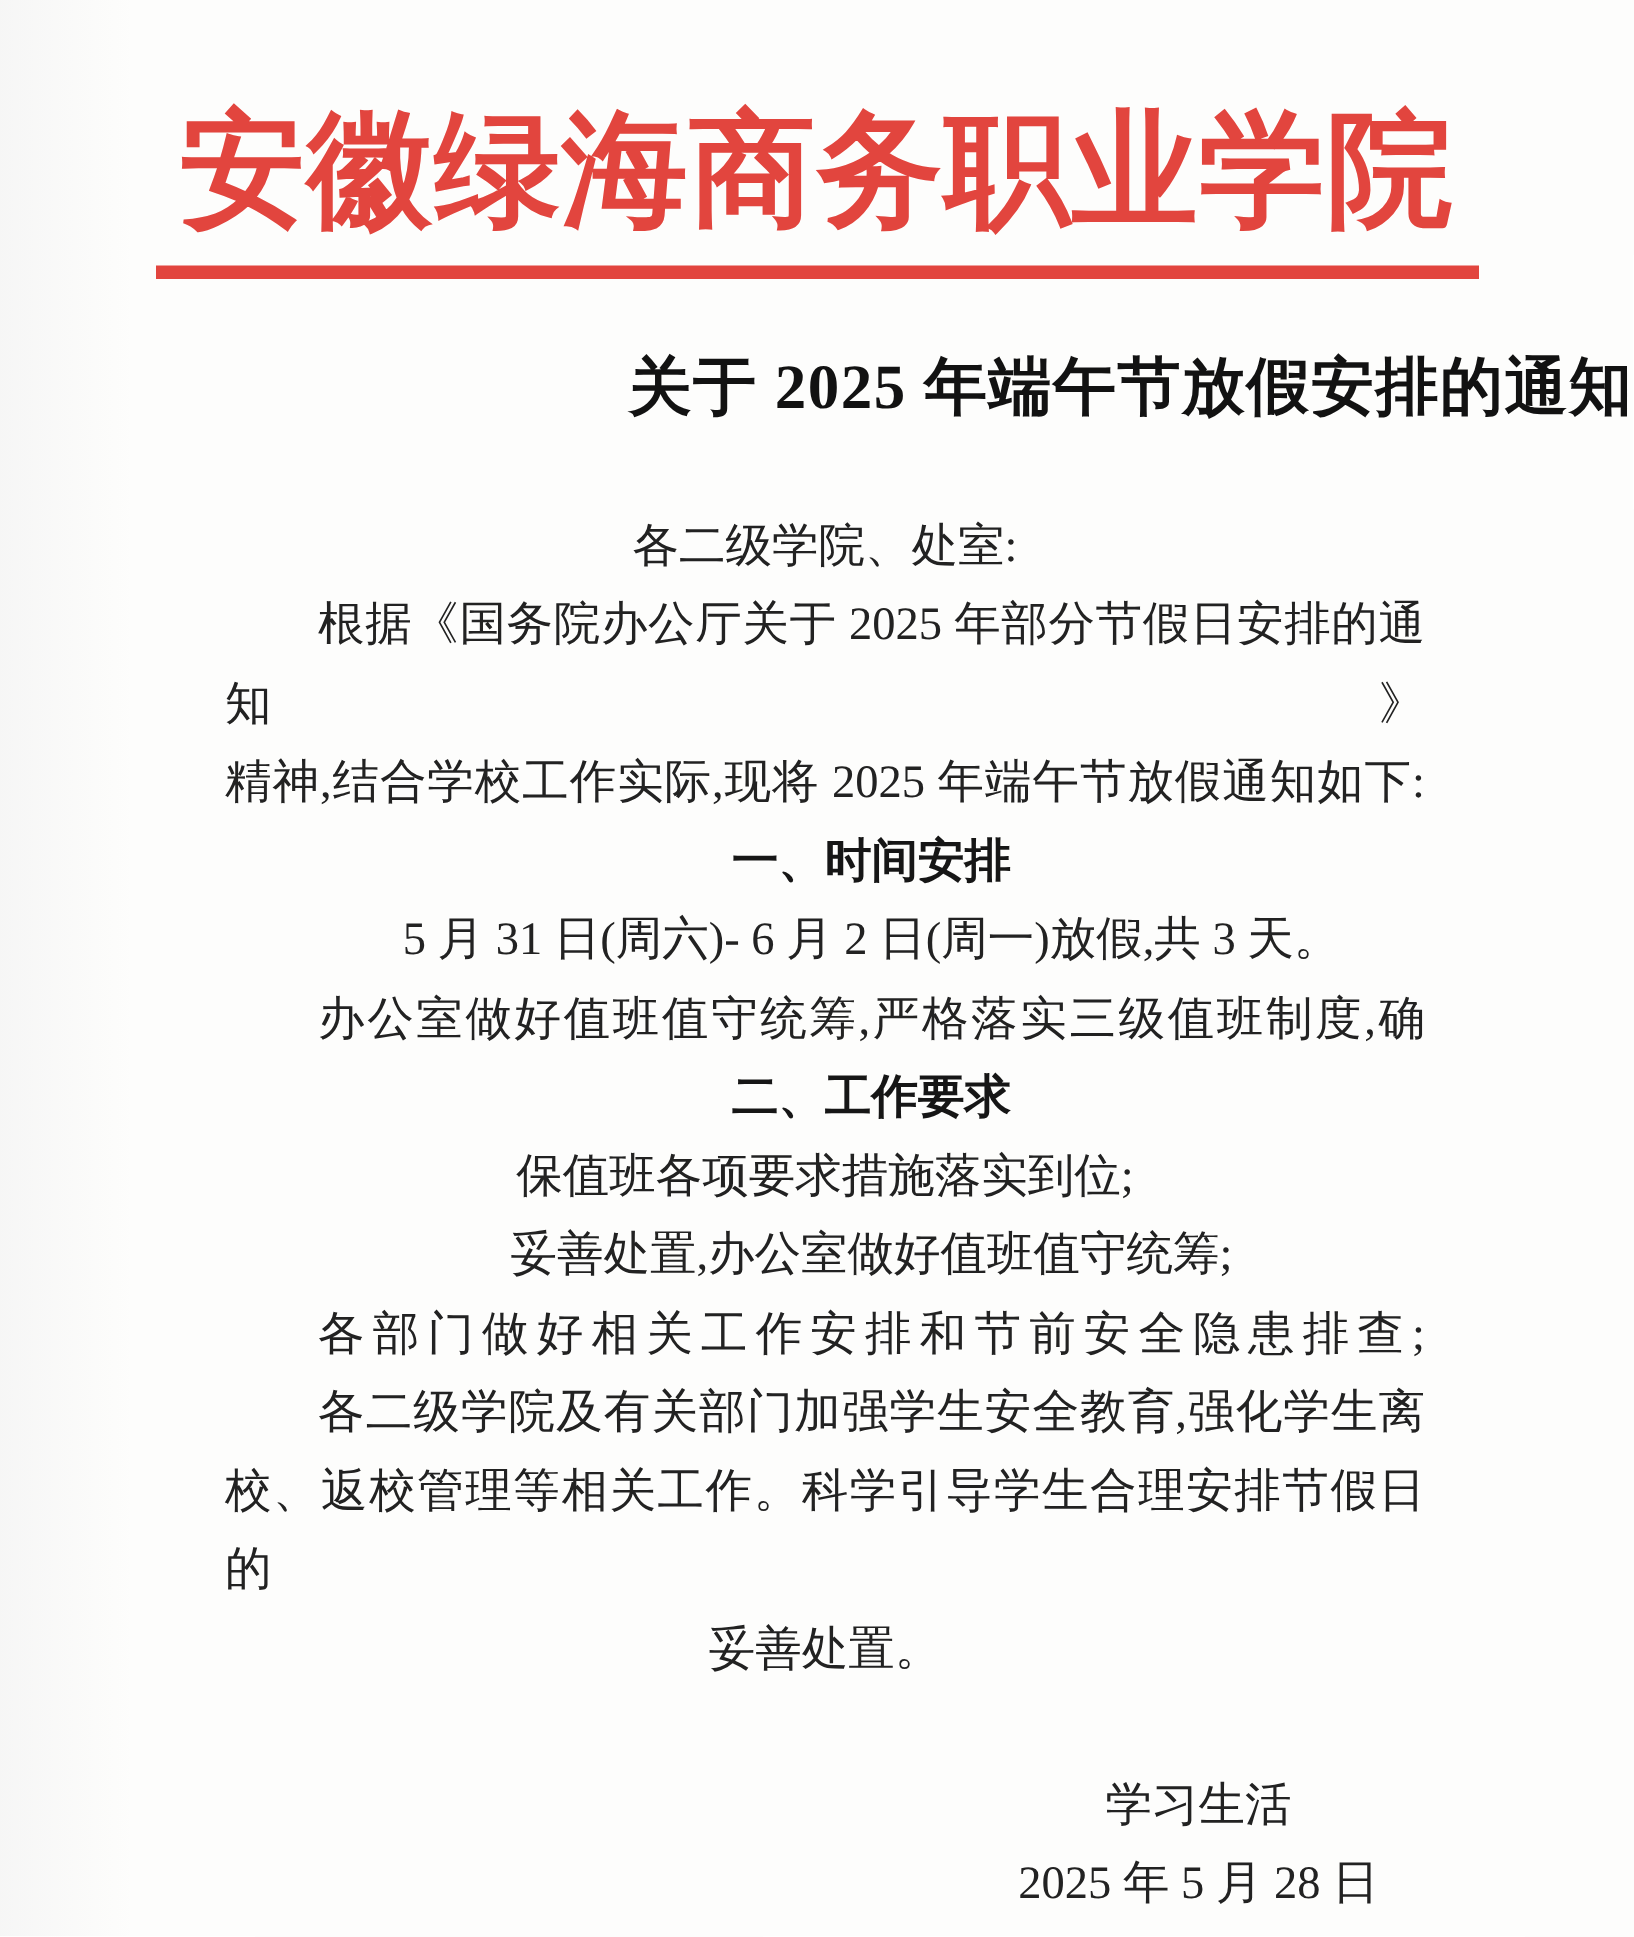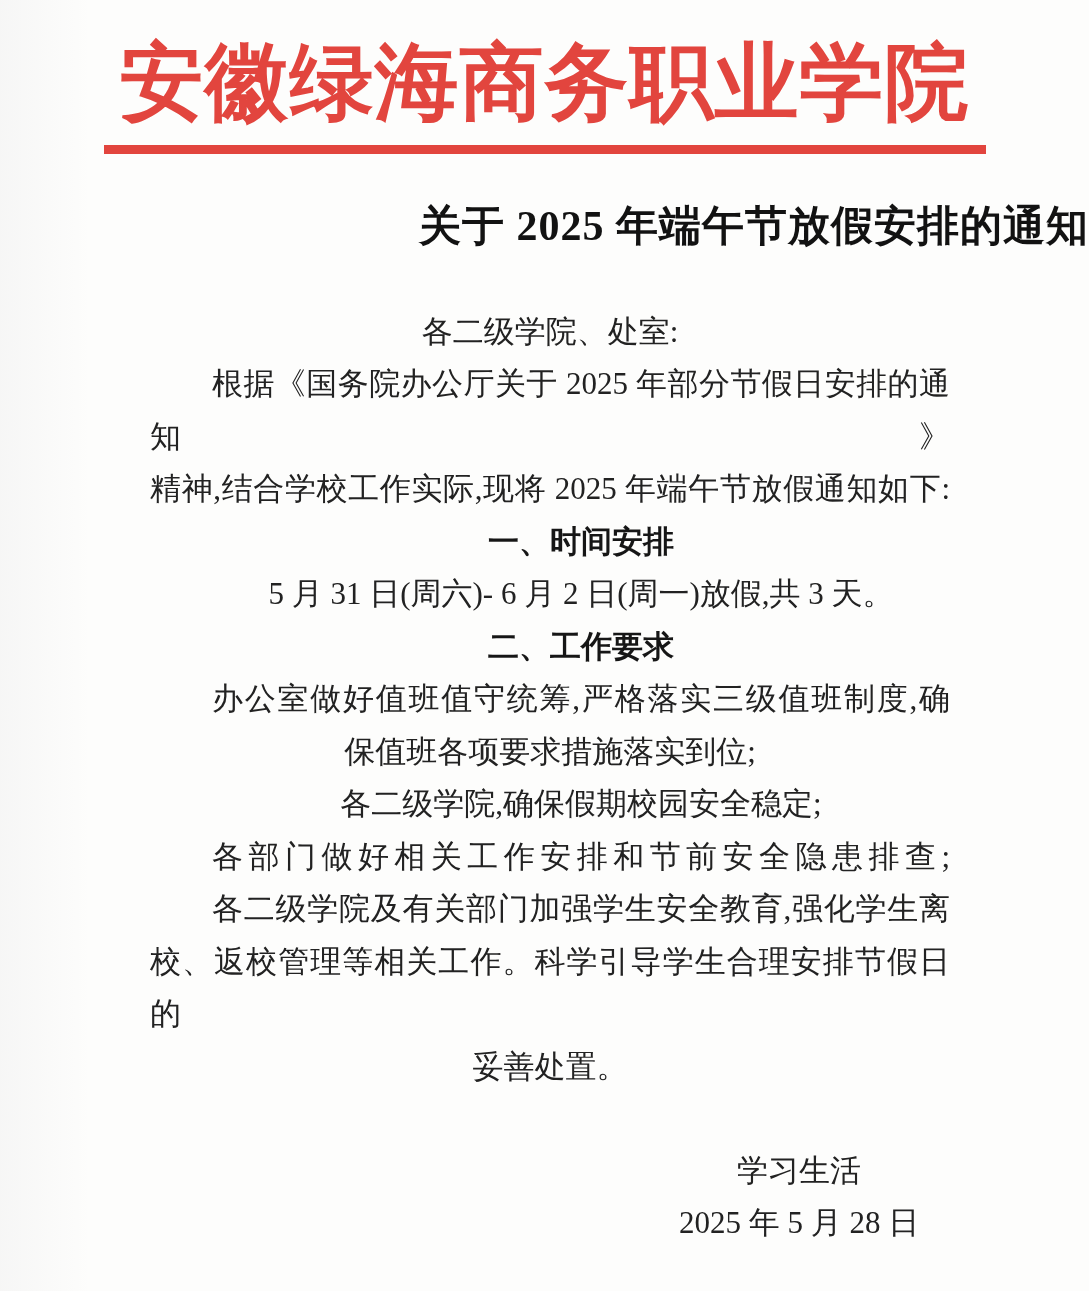--- a/index.html
+++ b/index.html
@@ -18,21 +18,21 @@
   
   .page::before {
     content: "";
     position: absolute;
     left: 0; top: 0; bottom: 0;
     width: 90px;
     background: linear-gradient(to right, rgba(120,120,130,0.05), rgba(120,120,130,0.0));
     pointer-events: none;
   }
 
-  .letterhead { padding-top: 28px; text-align: center; }
+  .letterhead { padding-top: 60px; text-align: center; }
   .college-name {
     font-size: 84px;
     line-height: 1.32;
     font-weight: bold;
     color: var(--brand);
     letter-spacing: 1px;
     white-space: nowrap;
   }
   .double-rule {
     width: 882px;
@@ -87,24 +87,24 @@
   </header>
 
   <h1 class="notice-title">关于 2025 年端午节放假安排的通知</h1>
 
   <main class="notice-body">
     <div class="line">各二级学院、处室:</div>
     <div class="line indent fill">根据《国务院办公厅关于 2025 年部分节假日安排的通知》</div>
     <div class="line fill">精神,结合学校工作实际,现将 2025 年端午节放假通知如下:</div>
     <div class="line indent hei">一、时间安排</div>
     <div class="line indent">5 月 31 日(周六)- 6 月 2 日(周一)放假,共 3 天。</div>
+    <div class="line indent fill">办公室做好值班值守统筹,严格落实三级值班制度,确</div>
     <div class="line indent hei">二、工作要求</div>
-    <div class="line indent fill">办公室做好值班值守统筹,严格落实三级值班制度,确</div>
     <div class="line">保值班各项要求措施落实到位;</div>
-    <div class="line indent">各二级学院,确保假期校园安全稳定;</div>
+    <div class="line indent">妥善处置,办公室做好值班值守统筹;</div>
     <div class="line indent fill">各部门做好相关工作安排和节前安全隐患排查;</div>
     <div class="line indent fill">各二级学院及有关部门加强学生安全教育,强化学生离</div>
     <div class="line fill">校、返校管理等相关工作。科学引导学生合理安排节假日的</div>
     <div class="line">妥善处置。</div>
   </main>
 
   <footer class="signature-block">
     <div>学习生活</div>
     <div>2025 年 5 月 28 日</div>
   </footer>

